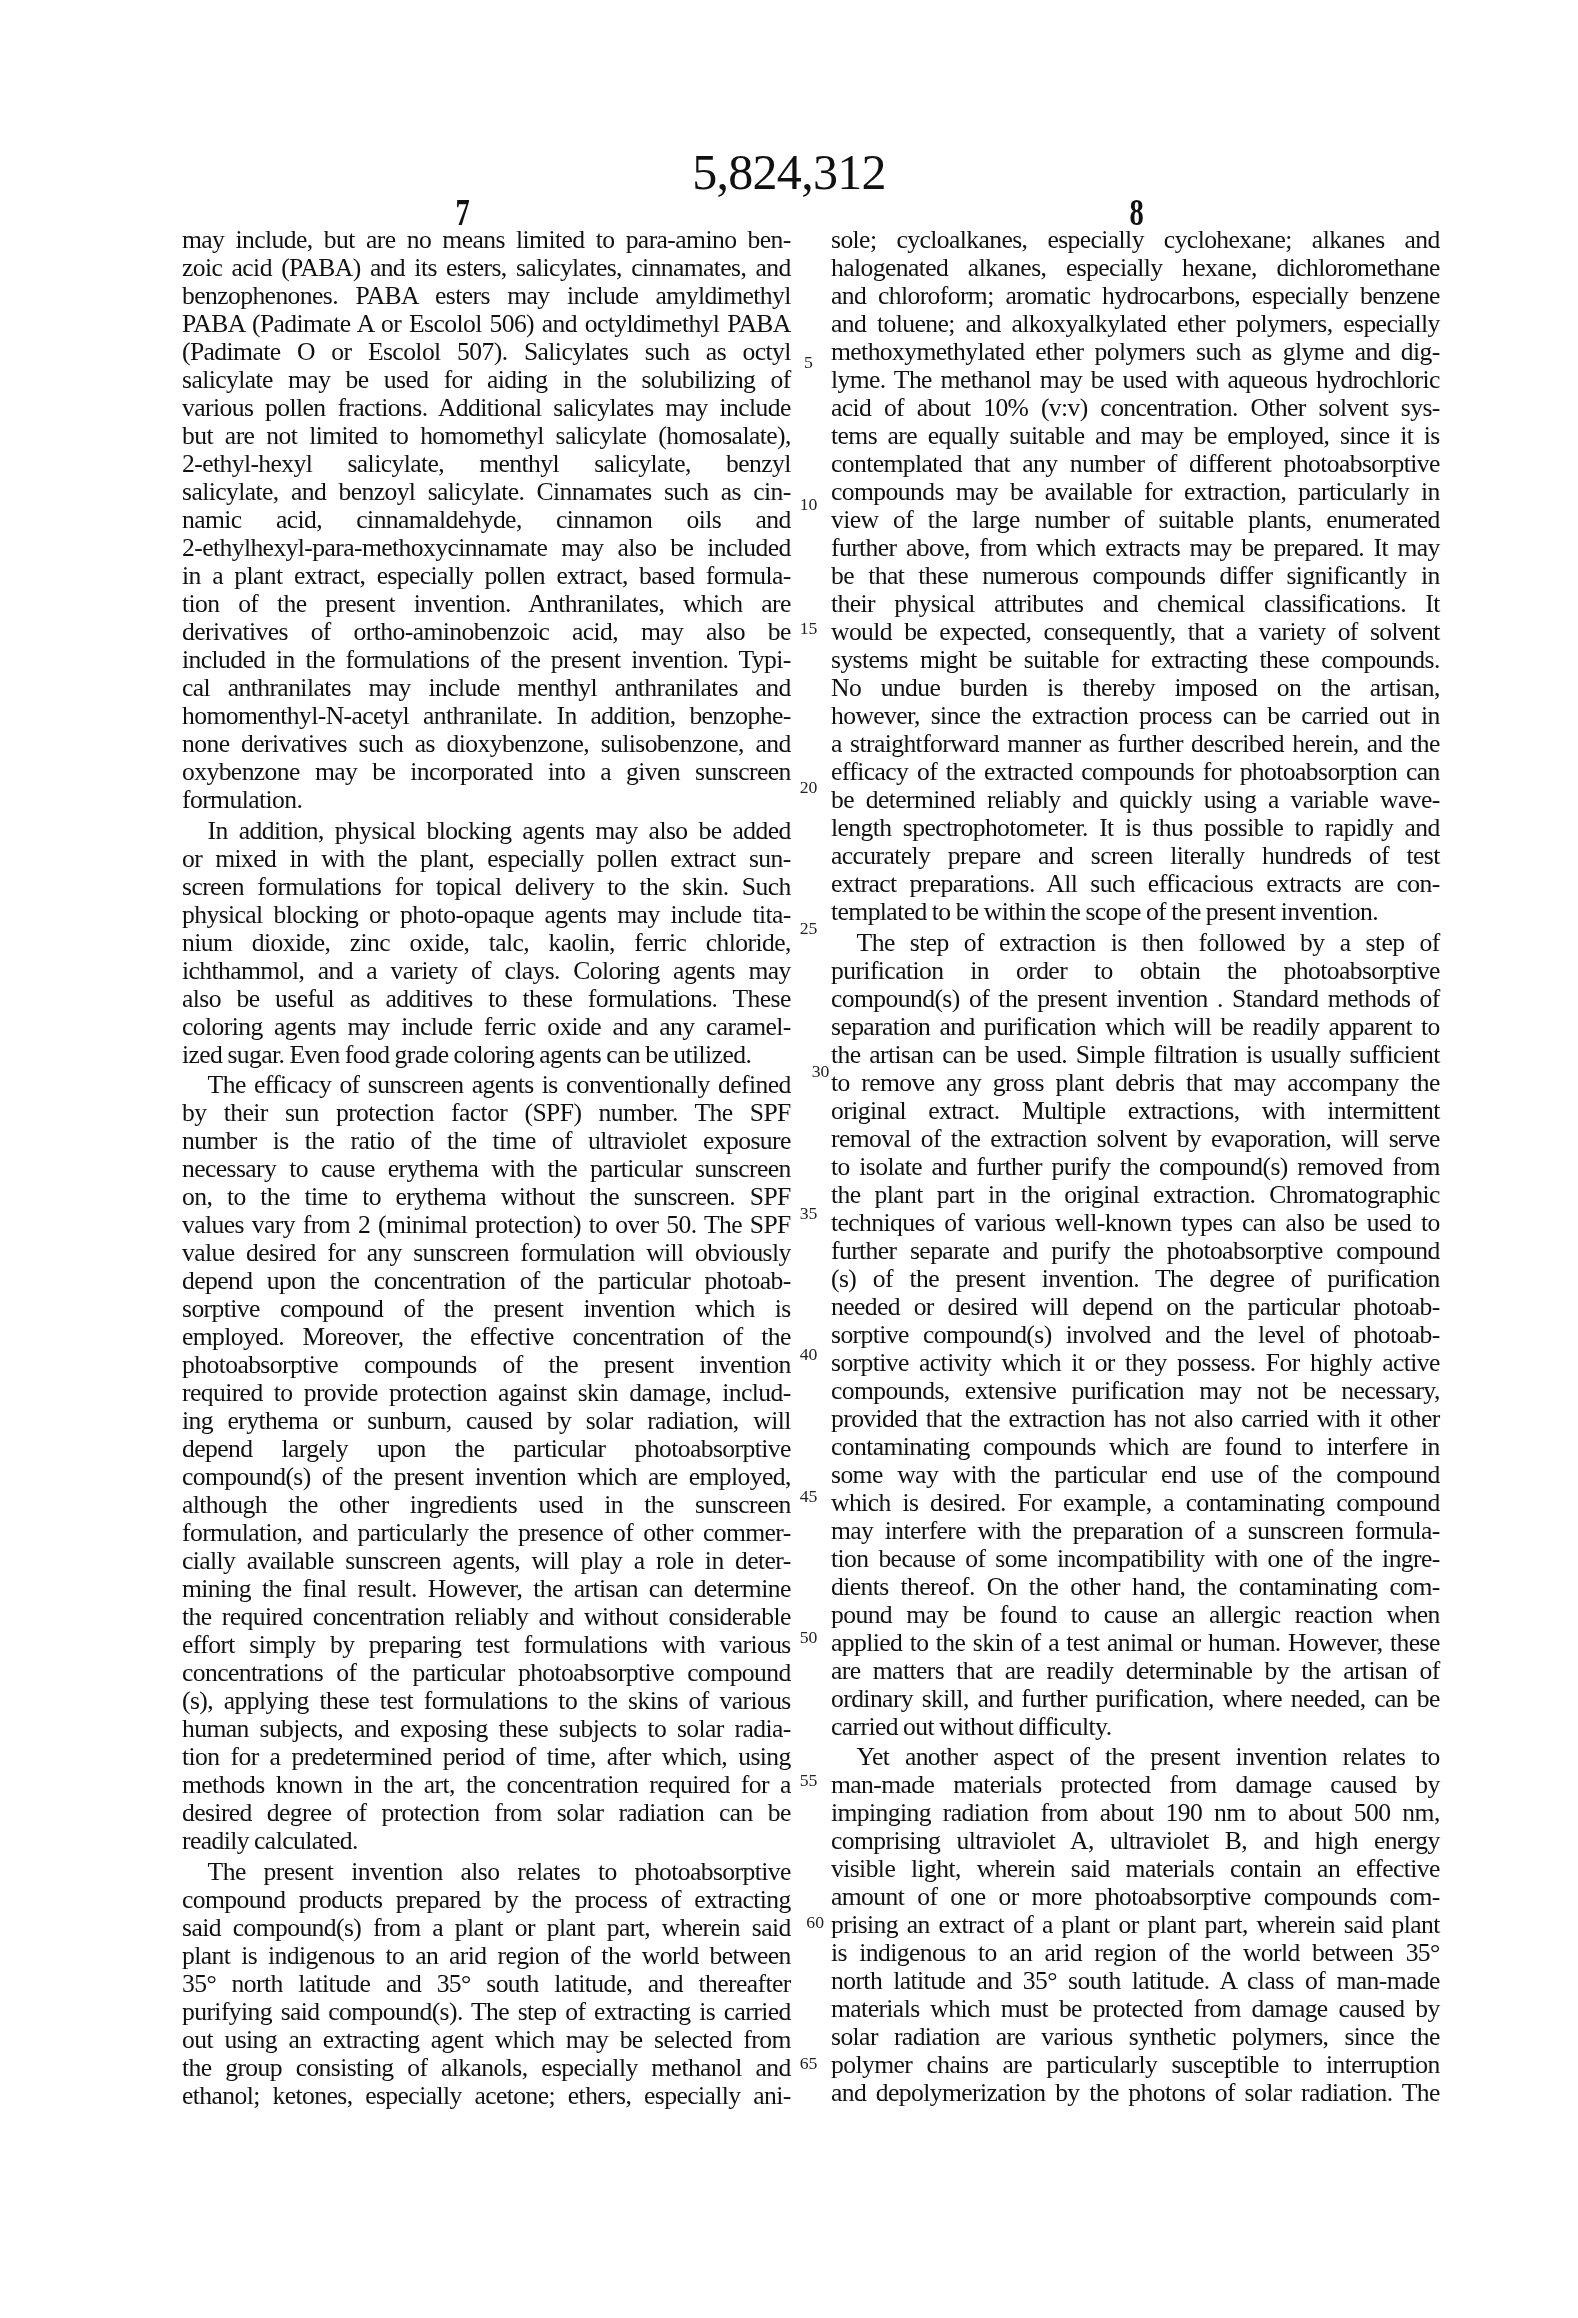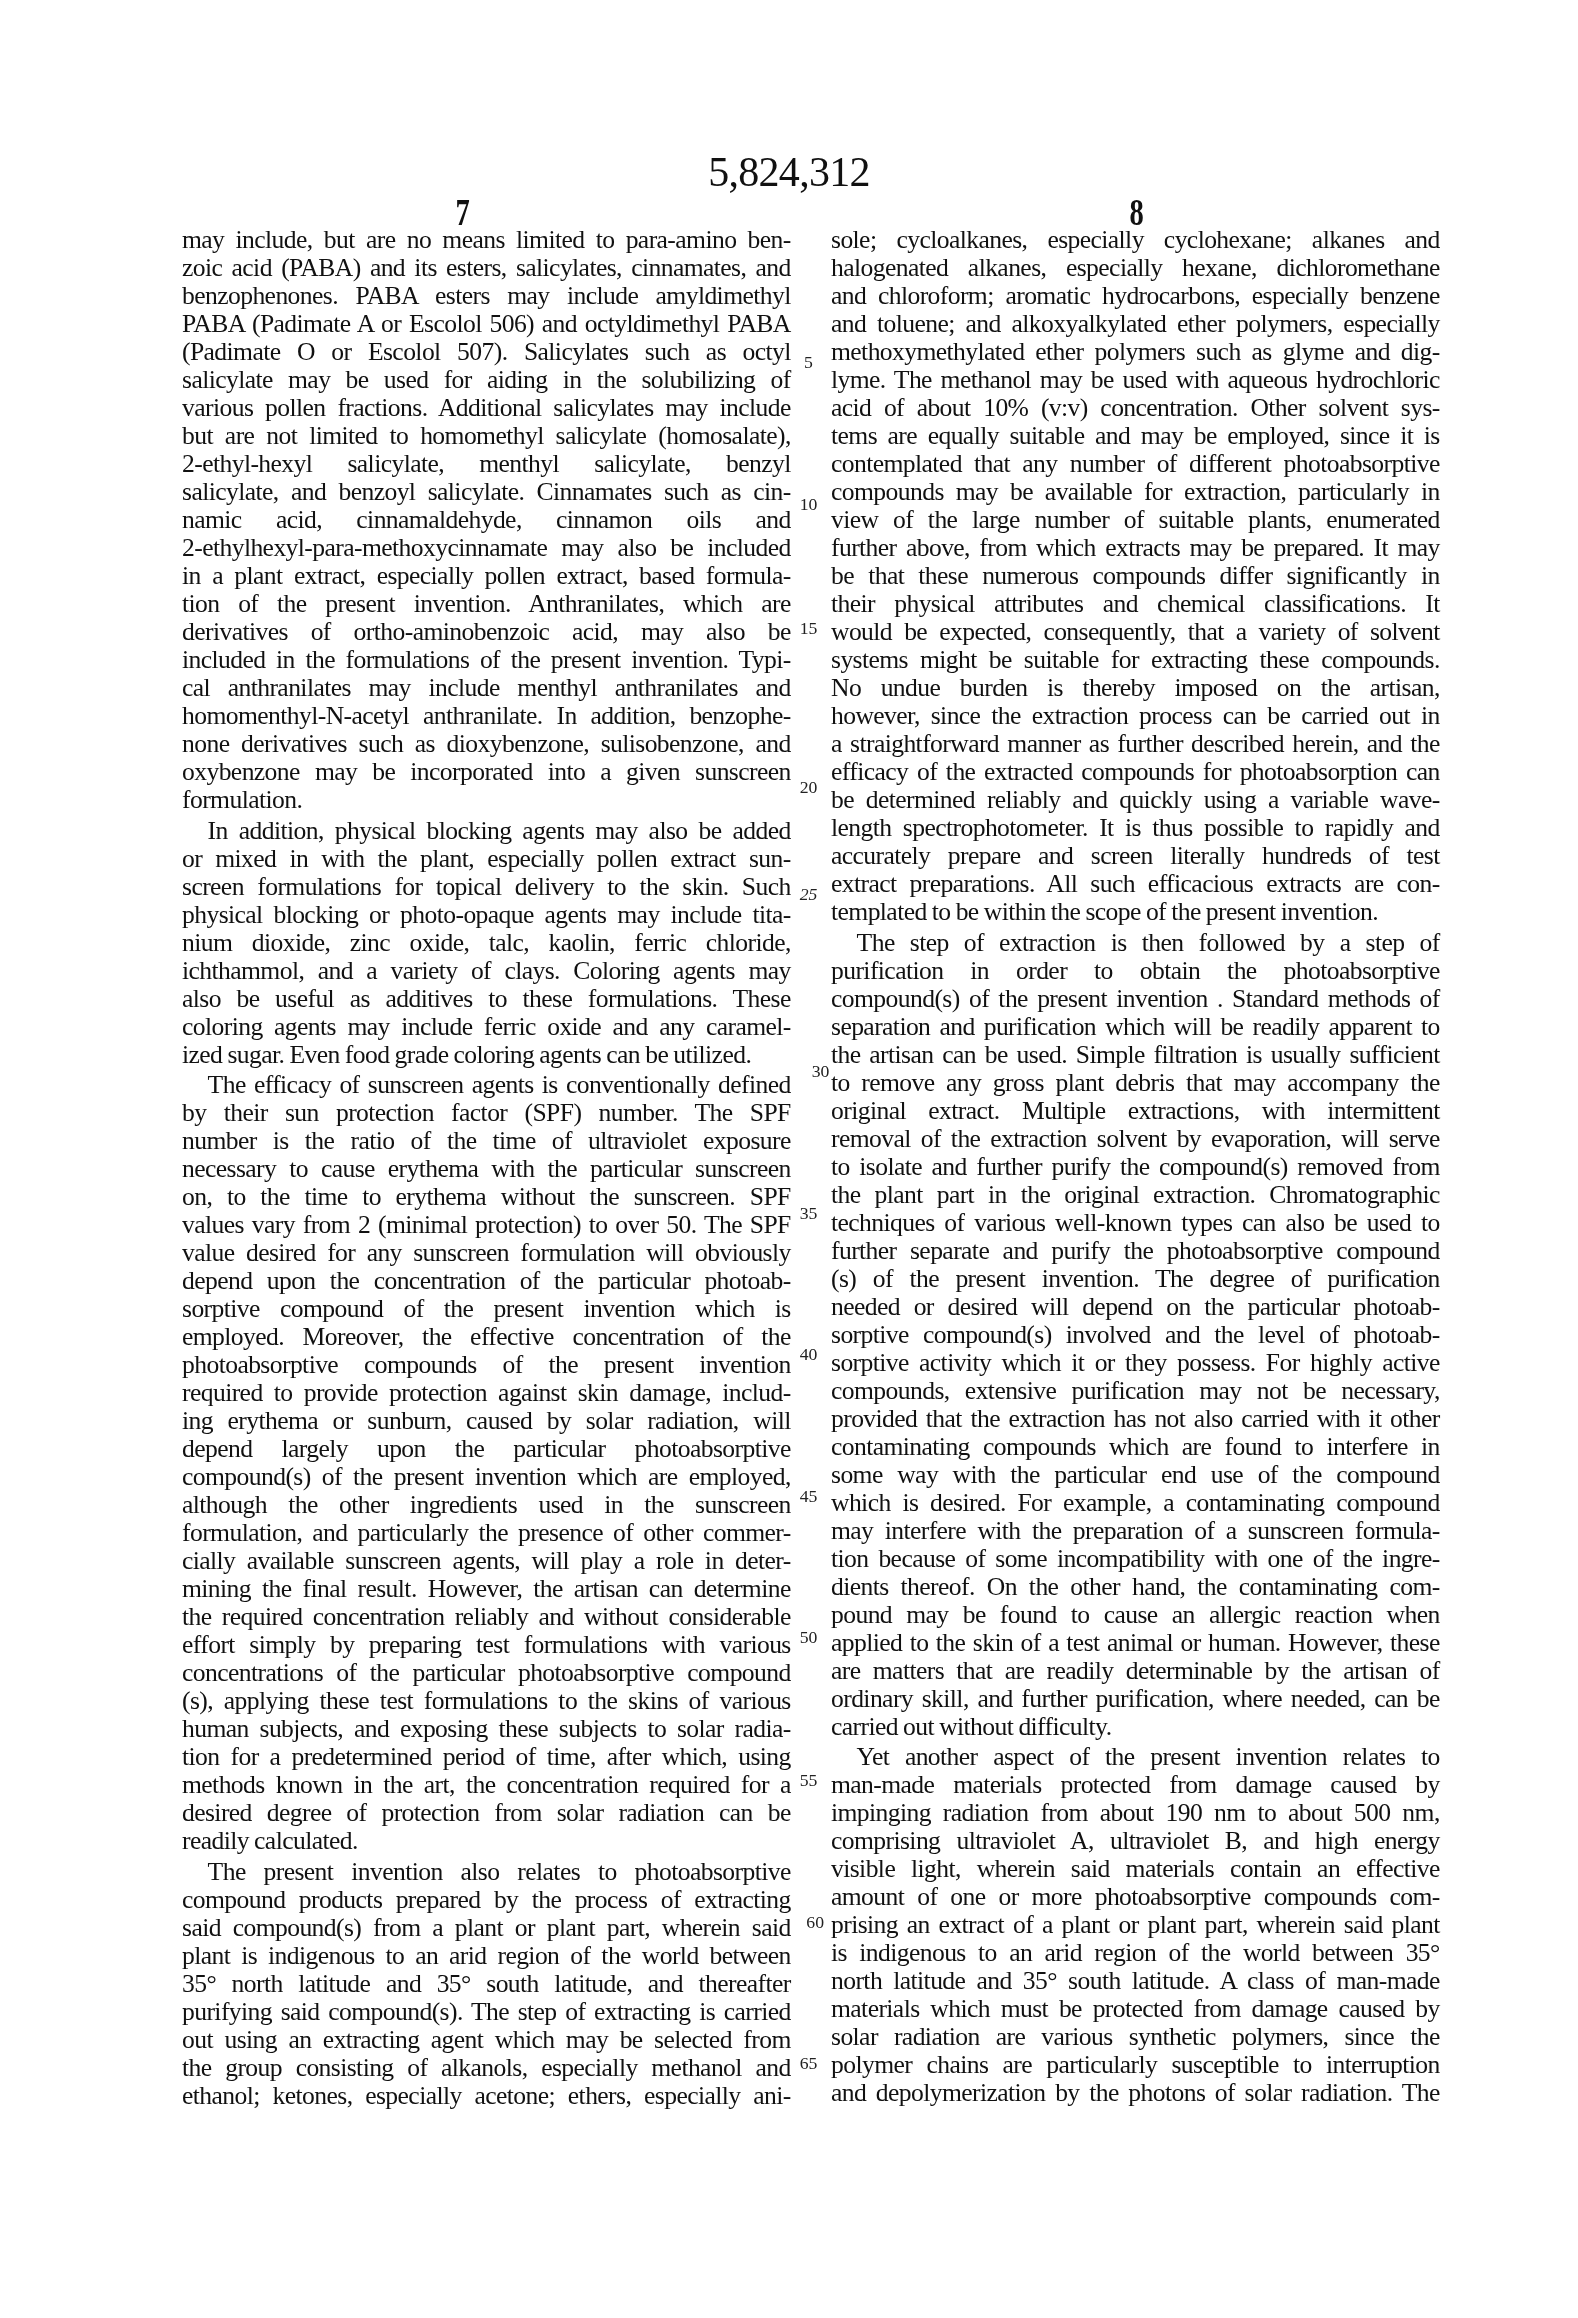--- a/index.html
+++ b/index.html
@@ -1,19 +1,19 @@
 <!DOCTYPE html>
 <html style="font-size:11px"><head>
 <meta charset="utf-8">
 <style>
   html, body { margin: 0; padding: 0; background: #ffffff; }
   body { width: 1578px; height: 2319px; position: relative; overflow: hidden; color: #111111;
          font-family: "Liberation Serif", "DejaVu Serif", serif; }
   .patent-number { position: absolute; left: 0; width: 1578px; top: 151px; text-align: center;
-         font-size: 42px; line-height: 42px; letter-spacing: -0.7px; }
+         font-size: 50px; line-height: 42px; letter-spacing: -0.7px; }
   .col-number { position: absolute; top: 193px; font-size: 38px; line-height: 38px; font-weight: bold;
          transform: scaleX(0.75); transform-origin: center; }
   .col-number.left { left: 442px; width: 41px; text-align: center; }
   .col-number.right { left: 1116px; width: 41px; text-align: center; }
   .column { position: absolute; top: 226px; width: 618px; }
   .column.left { left: 182px; }
   .column.right { left: 831px; }
   .line { height: 28px; line-height: 28px; font-size: 26px; white-space: nowrap;
           text-align: justify; text-align-last: justify; letter-spacing: -0.6px; word-spacing: -0.7px;
           transform: scaleX(0.985); transform-origin: left; }
@@ -109,21 +109,21 @@
         <div class="line">out using an extracting agent which may be selected from</div>
         <div class="line">the group consisting of alkanols, especially methanol and</div>
         <div class="line">ethanol; ketones, especially acetone; ethers, especially ani-</div>
       </div>
     </div>
   <div class="gutter" id="gutter" style="top:226px;">
       <div class="line-no" style="top: 128px;">5</div>
       <div class="line-no" style="top: 270px;">10</div>
       <div class="line-no" style="top: 394px;">15</div>
       <div class="line-no" style="top: 553px;">20</div>
-      <div class="line-no" style="top: 660px; font-style: italic;">25</div>
+      <div class="line-no" style="top: 694px;">25</div>
       <div class="line-no" style="top: 837px; margin-left: 12px;">30</div>
       <div class="line-no" style="top: 979px;">35</div>
       <div class="line-no" style="top: 1120px;">40</div>
       <div class="line-no" style="top: 1262px;">45</div>
       <div class="line-no" style="top: 1403px;">50</div>
       <div class="line-no" style="top: 1546px;">55</div>
       <div class="line-no" style="top: 1688px; text-align: right;">60</div>
       <div class="line-no" style="top: 1829px;">65</div>
     </div>
   <div class="column right" id="col-right">

